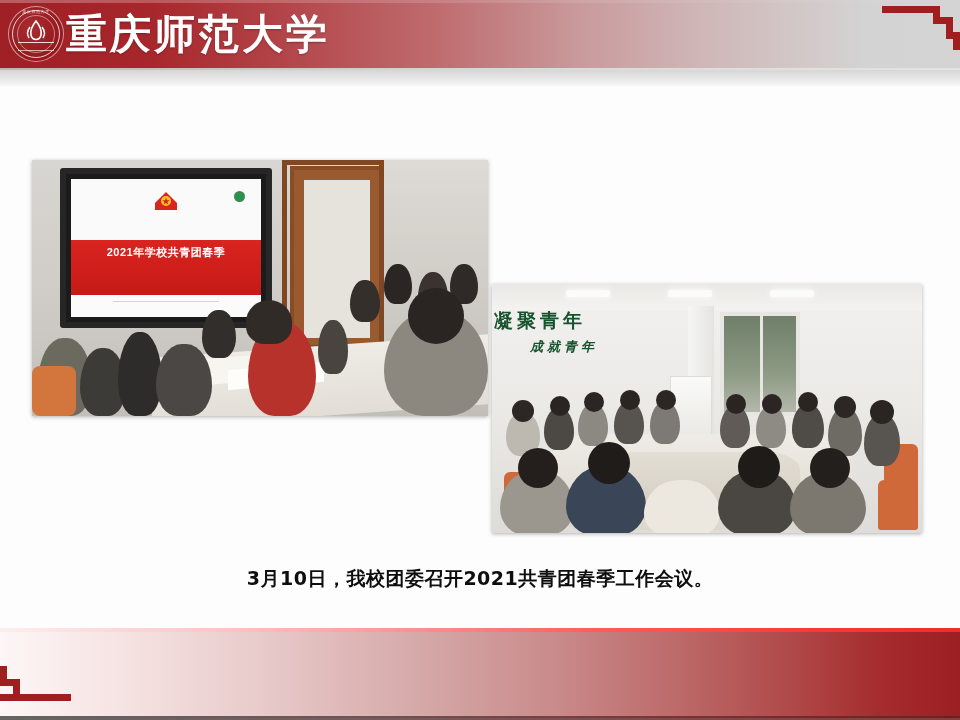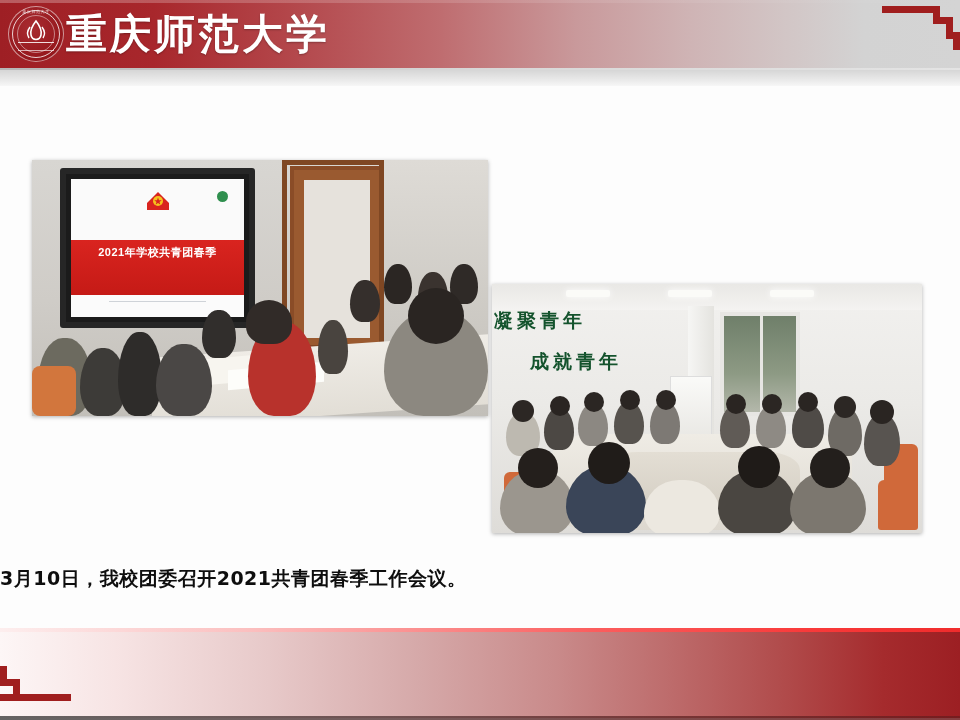--- a/index.html
+++ b/index.html
@@ -73,21 +73,21 @@
   .photo-1{left:32px;top:160px;width:456px;height:256px;}
   .photo-2{left:492px;top:284px;width:430px;height:249px;}
   .ph-inner{position:absolute;inset:0;}
 
   
   .p1-wall{position:absolute;inset:0;background:linear-gradient(180deg,#d8d6d2 0%,#cfccc7 55%,#c2bfb9 100%);}
   .p1-wall-right{position:absolute;left:330px;top:0;width:126px;height:190px;background:linear-gradient(180deg,#dedbd6,#c9c6c0);}
   .p1-door{position:absolute;left:258px;top:6px;width:86px;height:178px;background:#9a5a30;border:4px solid #8a4c27;}
   .p1-door-inner{position:absolute;left:10px;top:10px;right:10px;bottom:10px;background:#e6e2dc;}
   .p1-door-frame{position:absolute;left:250px;top:0px;width:102px;height:190px;border:5px solid #7f4723;box-sizing:border-box;}
-  .p1-screen{position:absolute;left:28px;top:8px;width:195px;height:160px;background:#1b1b1b;border:6px solid #262626;border-radius:3px;box-sizing:border-box;}
+  .p1-screen{position:absolute;left:28px;top:8px;width:212px;height:160px;background:#1b1b1b;border:6px solid #262626;border-radius:3px;box-sizing:border-box;}
   .p1-screen-in{position:absolute;left:5px;top:5px;right:5px;bottom:5px;background:#f3f4f6;}
   .p1-slide-top{position:absolute;left:0;right:0;top:0;height:44%;background:#fafafa;}
   .p1-emblem{position:absolute;left:50%;top:10px;transform:translateX(-50%);width:30px;height:26px;}
   .p1-band{position:absolute;left:0;right:0;top:44%;height:40%;background:linear-gradient(180deg,#d9241f,#c51a16);}
   .p1-band-t1{position:absolute;left:0;right:0;top:5px;text-align:center;color:#fff;font-size:11px;font-weight:700;letter-spacing:.5px;}
   .p1-band-t2{position:absolute;left:0;right:0;top:22px;text-align:center;color:#fff;font-size:11px;font-weight:700;letter-spacing:1px;}
   .p1-slide-bot{position:absolute;left:0;right:0;bottom:0;height:16%;background:#fbfbfb;}
   .p1-slide-line{position:absolute;left:22%;right:22%;top:6px;height:1px;background:#cfd3d8;}
   .p1-green{position:absolute;right:16px;top:12px;width:11px;height:11px;border-radius:50%;background:#2f8f4e;}
   .p1-table{position:absolute;left:120px;top:186px;width:336px;height:70px;background:linear-gradient(180deg,#efece6,#e2ded6);transform:skewY(-4deg);}
@@ -106,21 +106,21 @@
   .p2-emblem-wrap{position:absolute;left:322px;top:28px;width:120px;height:80px;}
   .p2-emblem{position:absolute;left:50%;top:2px;transform:translateX(-50%);width:34px;height:30px;}
   .p2-emblem-text{position:absolute;left:0;right:0;top:40px;text-align:center;color:#c2181b;font-size:8px;font-weight:700;letter-spacing:.4px;}
   .p2-cabinet{position:absolute;left:178px;top:92px;width:40px;height:62px;background:linear-gradient(180deg,#fafaf8,#e9e8e4);border:1px solid #ddd;}
   .p2-table{position:absolute;left:60px;top:150px;width:300px;height:96px;background:linear-gradient(180deg,#efece5,#ddd8cf);border-radius:40px/22px;}
   .p2-table-in{position:absolute;left:52px;top:18px;right:52px;bottom:10px;background:linear-gradient(180deg,#e3ded4,#d2ccc1);border-radius:34px/18px;}
   .chair{position:absolute;background:#d0693a;border-radius:6px 6px 3px 3px;}
 
   
   .caption{
-    position:absolute;left:0;top:566px;width:960px;
+    position:absolute;left:0;top:566px;width:960px;text-align:center;
     font-size:19px;font-weight:700;color:#0e0e0e;letter-spacing:.5px;
     font-family:"DejaVu Sans","Liberation Sans",sans-serif;
   }
 
   
   .footer-hair{
     position:absolute;left:0;top:628px;width:960px;height:4px;
     background:linear-gradient(90deg,#fdeeee 0%,#fbbfbf 26%,#fb5d5d 62%,#f93a3a 84%,#f02c2c 100%);
   }
   .footer-band{
@@ -224,21 +224,21 @@
 
   <div class="photo photo-2">
     <div class="ph-inner">
       <div class="p2-wall"></div>
       <div class="p2-ceil"></div>
       <div class="p2-light" style="left:74px;"></div>
       <div class="p2-light" style="left:176px;"></div>
       <div class="p2-light" style="left:278px;"></div>
 
       <div class="p2-calli" style="left:2px;top:24px;font-size:19px;">凝聚青年</div>
-      <div class="p2-calli" style="left:38px;top:65px;font-size:19px;">成就青年</div>
+      <div class="p2-calli" style="left:38px;top:54px;font-size:13px;font-style:italic;">成就青年</div>
 
       <div class="p2-pillar"></div>
       <div class="p2-window">
         <div class="p2-win-bar"></div>
       </div>
       <div class="p2-cabinet"></div>
 
 
       <div class="p2-table">
         <div class="p2-table-in"></div>

